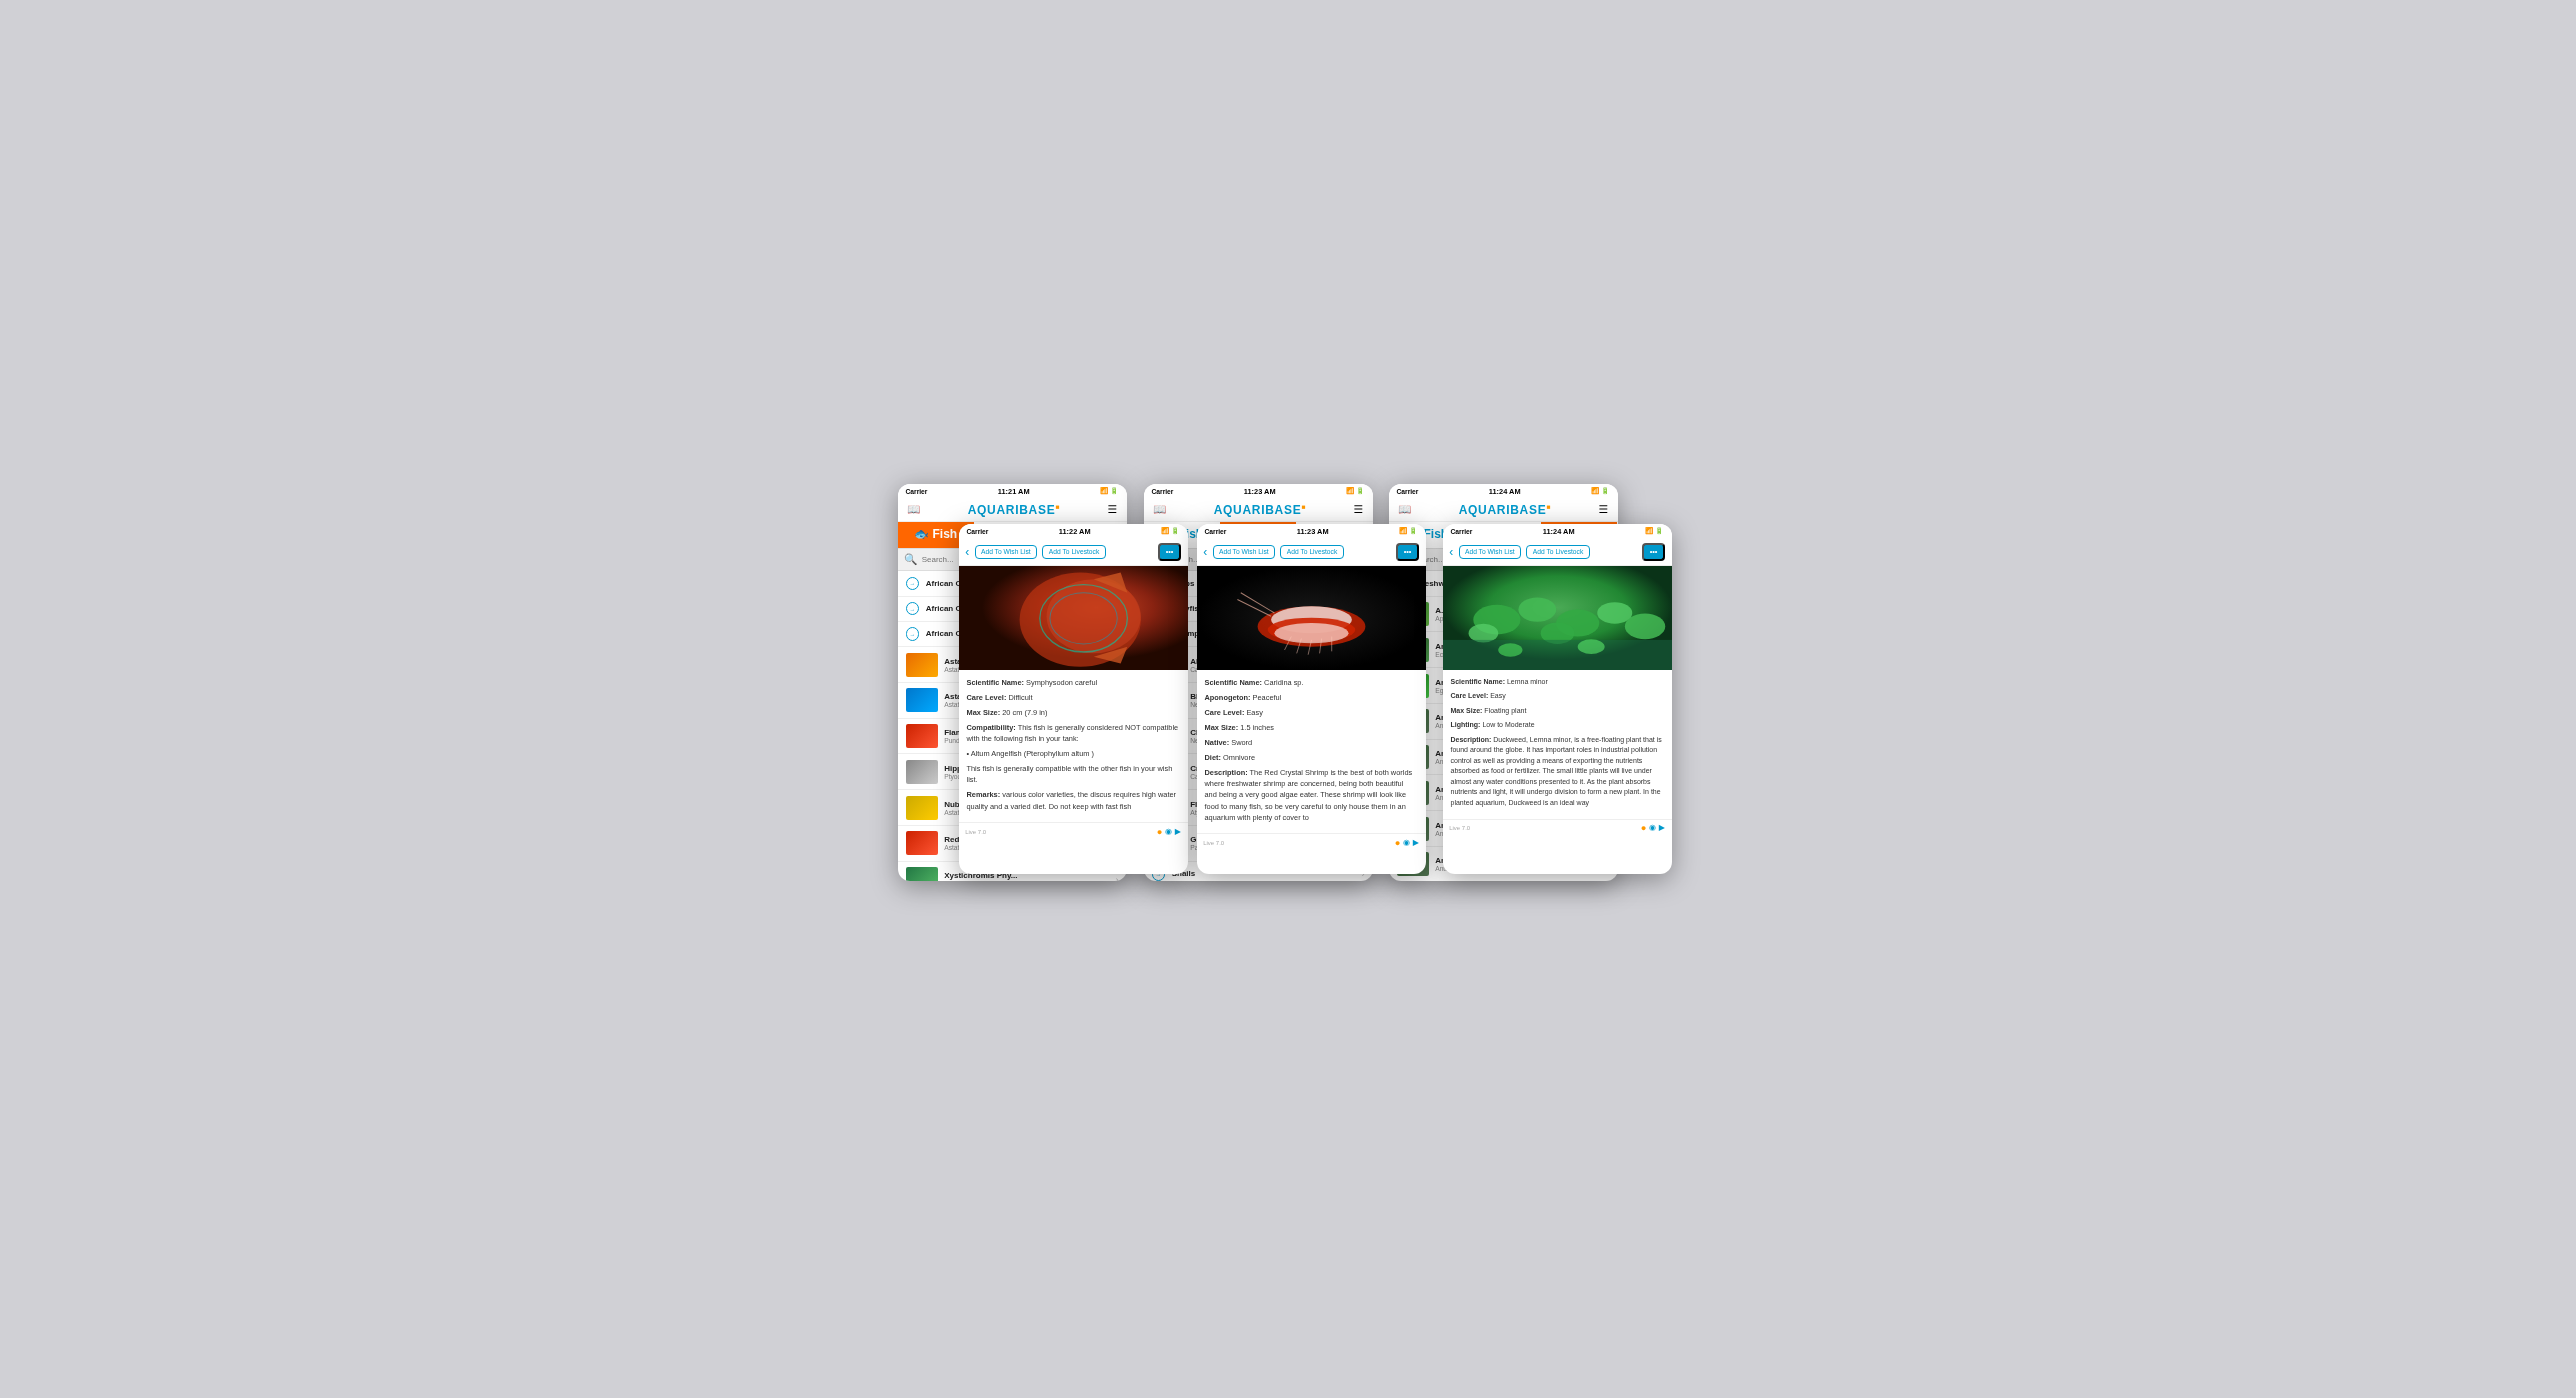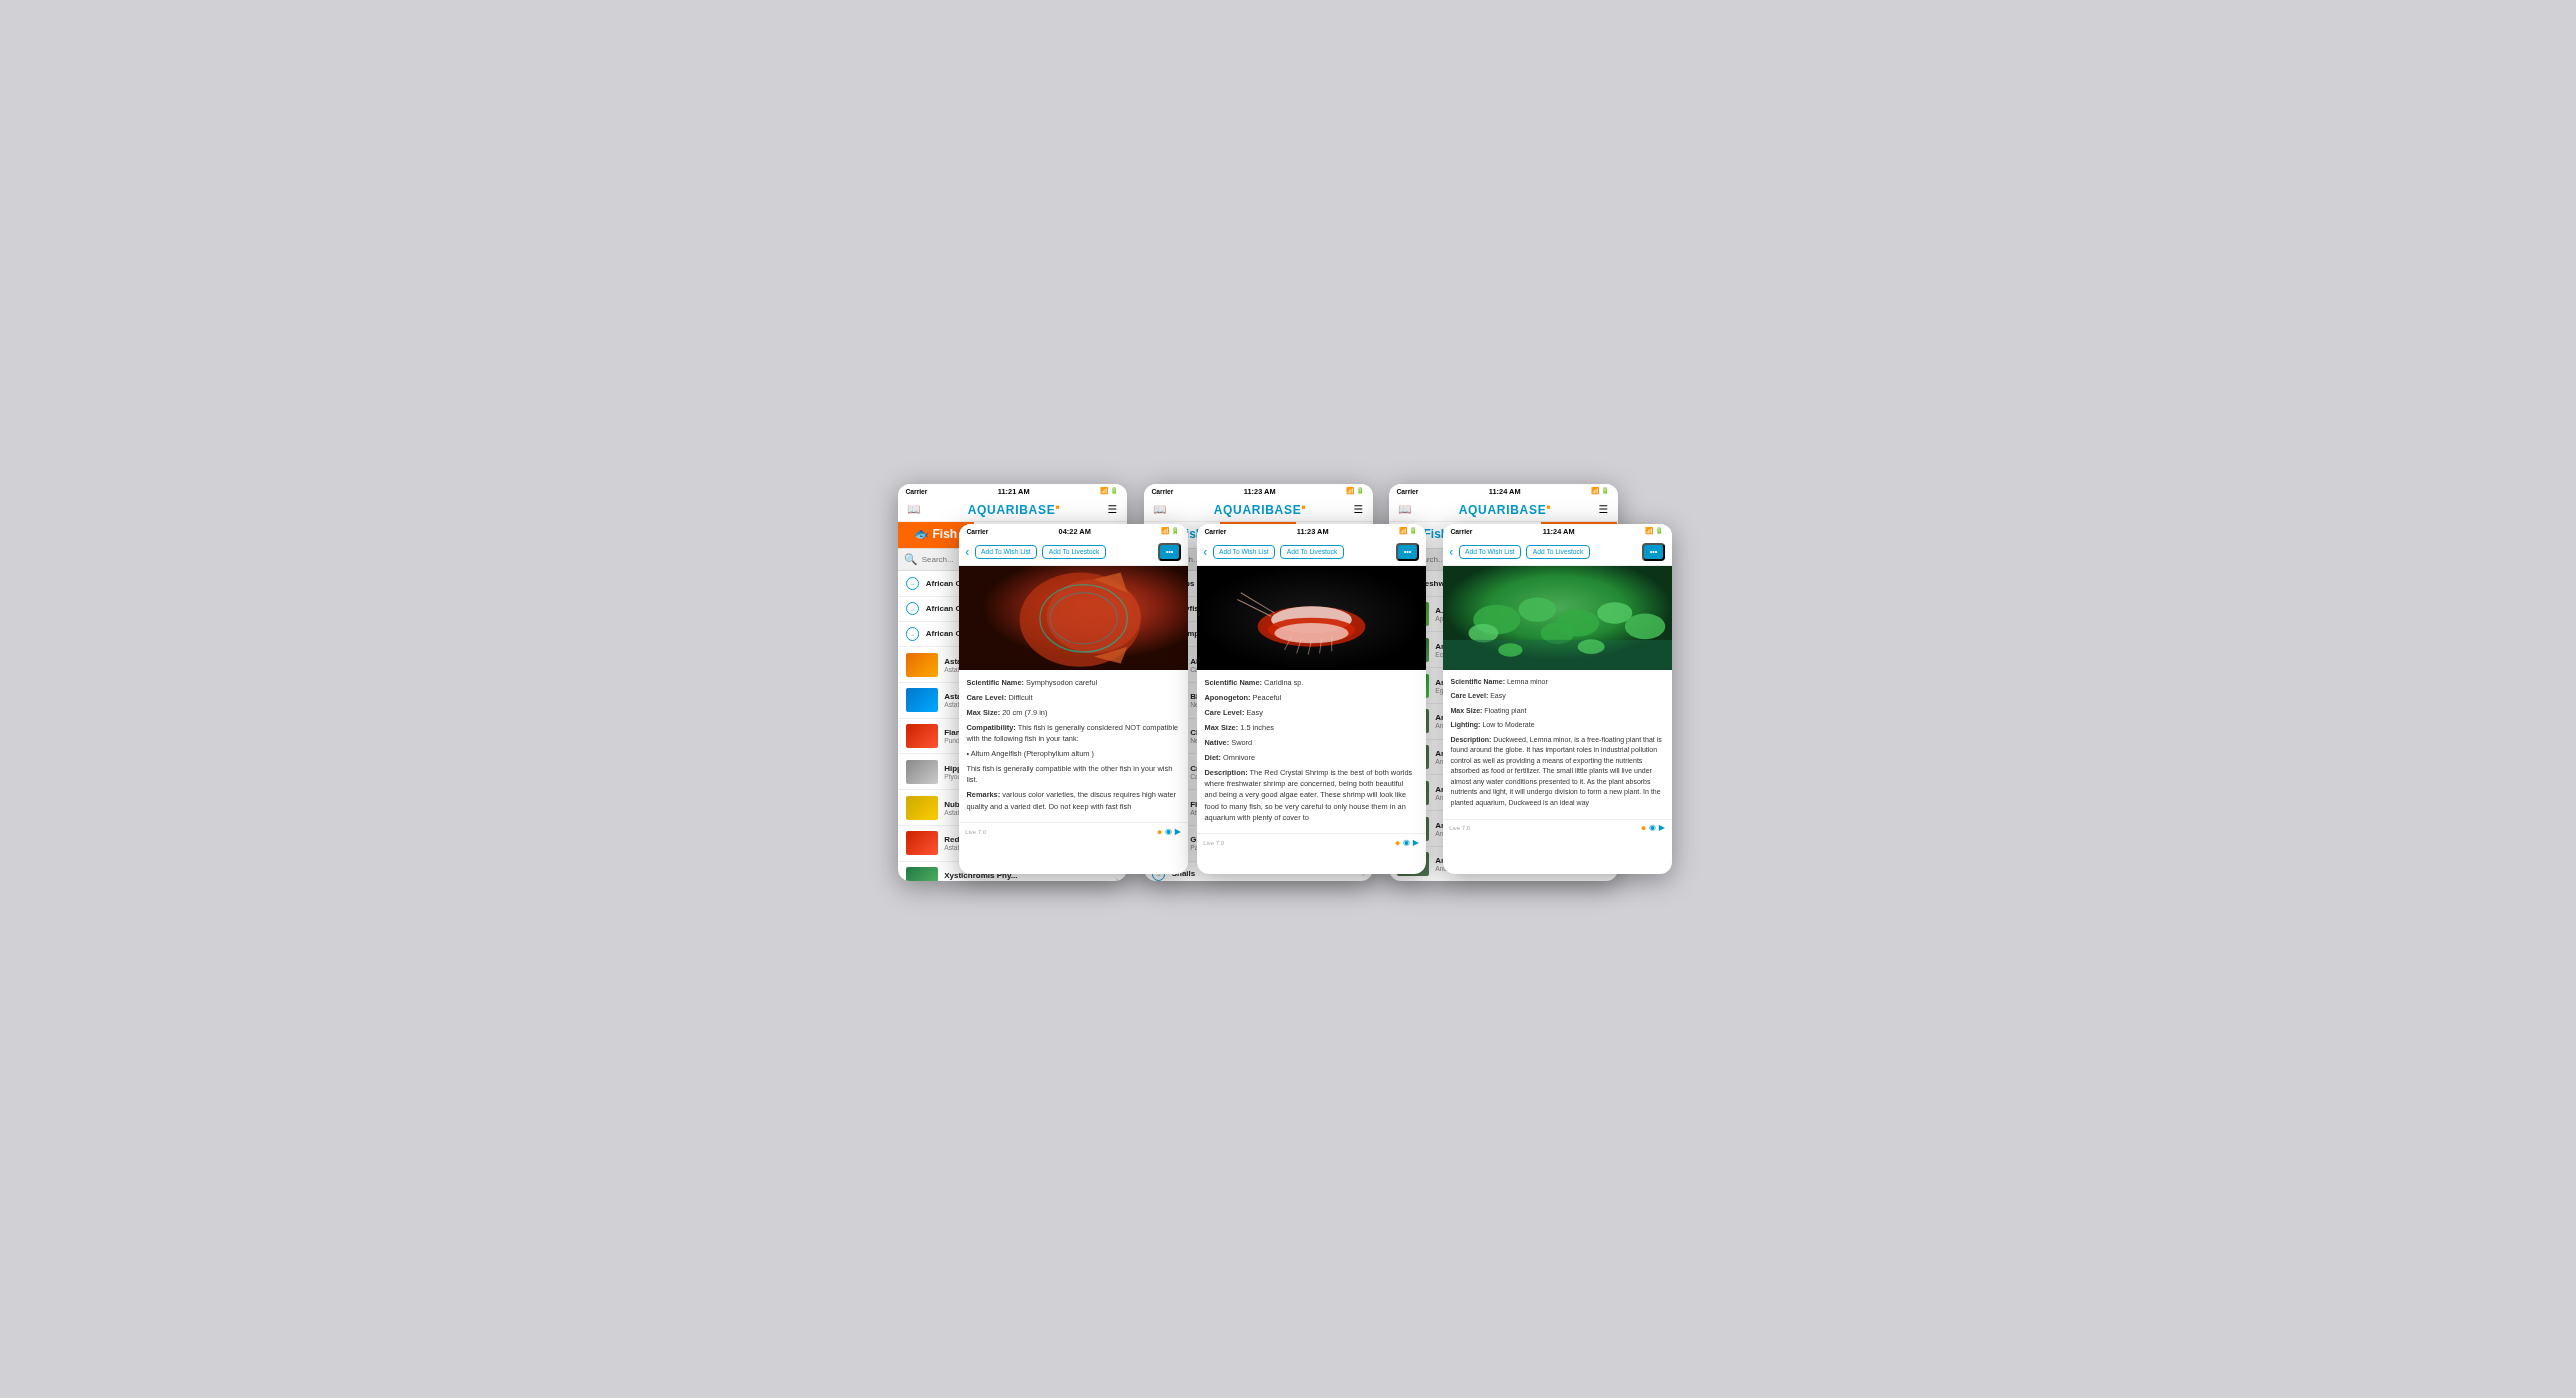--- a/index.html
+++ b/index.html
@@ -342,21 +342,21 @@
         <span class="arrow">›</span>
       </div>
 
     </div>
 
   </div>
 
   <div class="phone phone-detail-left" style="position:absolute; left:61px; top:40px; z-index:3; height:350px;">
     <div class="status-bar">
       <span class="carrier">Carrier</span>
-      <span class="time">04:22 AM</span>
+      <span class="time">11:22 AM</span>
       <span class="icons">📶 🔋</span>
     </div>
     <div class="detail-nav">
       <span class="back-btn">‹</span>
       <button class="action-btn">Add To Wish List</button>
       <button class="action-btn">Add To Livestock</button>
       <button class="more-btn">•••</button>
     </div>
     <div class="fish-image">
       

